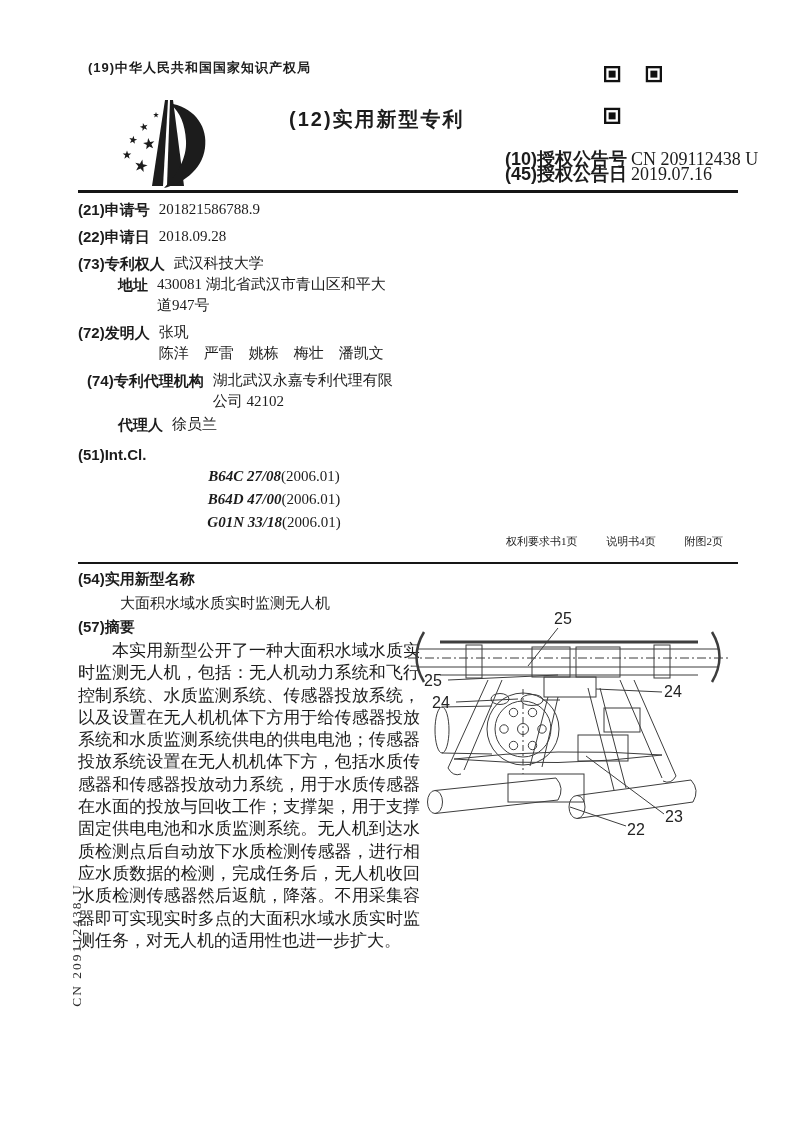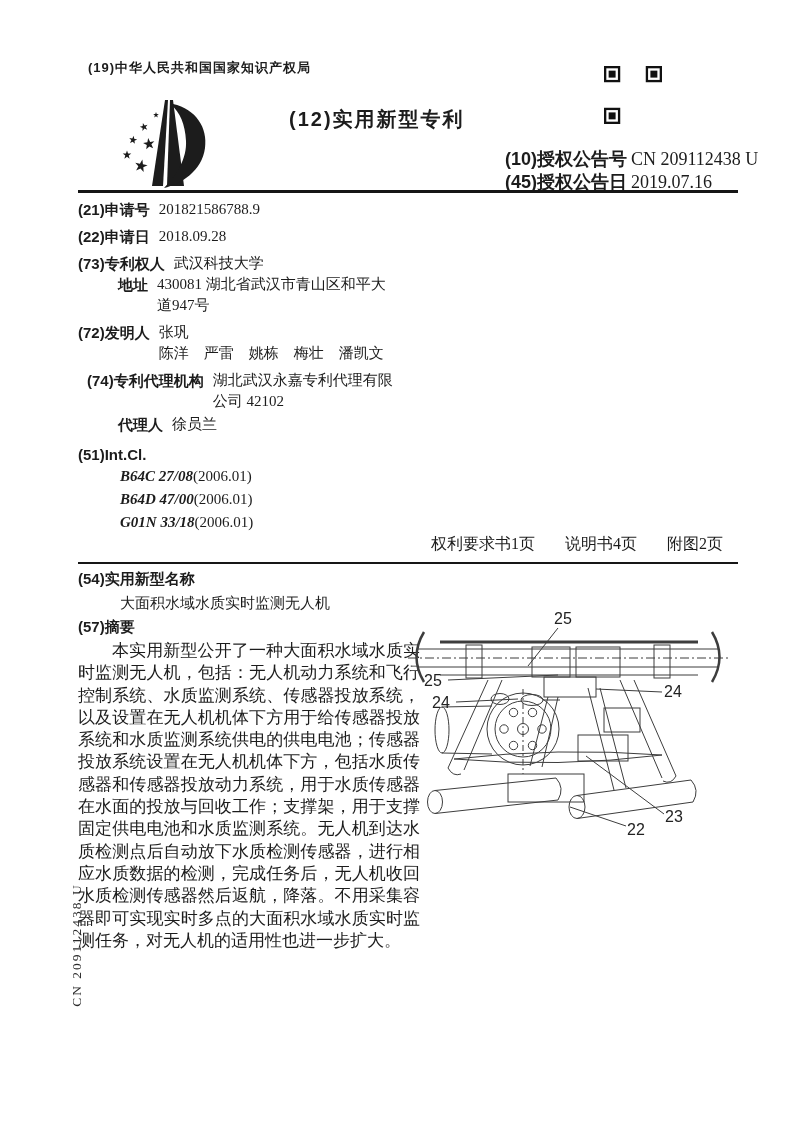--- a/index.html
+++ b/index.html
@@ -15,22 +15,22 @@
   .pub-line{left:505px;font-size:18px;white-space:nowrap;}
   .pub-line .val{font-weight:400;font-family:"Liberation Serif",serif;margin-left:4px;}
   .hr1{left:78px;top:190px;width:660px;height:3px;background:#161616;}
   .hr2{left:78px;top:562px;width:660px;height:2px;background:#161616;}
   .biblio{left:78px;top:199px;width:350px;font-size:15px;line-height:21px;}
   .frow{display:flex;margin-bottom:6px;}
   .frow .lab{white-space:nowrap;flex:0 0 auto;}
   .frow .val{margin-left:9px;}
   .sub{padding-left:40px;}
   .intcl-code{font-weight:700;font-style:italic;}
-  .intcl-line{padding-left:42px;line-height:23px;}
-  .pages-info{left:78px;top:534px;width:645px;text-align:right;font-size:16px;}
+  .intcl-line{padding-left:42px;line-height:23px;text-align:center;}
+  .pages-info{left:78px;top:534px;width:645px;text-align:right;font-size:11px;}
   .pages-info span{margin-left:26px;}
   .sec{left:78px;width:347px;font-size:15px;}
   .sec54{top:570px;}
   .sec-title{padding-left:42px;line-height:22px;margin-top:3px;}
   .sec57{top:618px;}
   .abstract{left:78px;top:640px;width:342px;font-size:17px;line-height:22.3px;
     text-align:justify;text-indent:2em;}
   .figure-box{left:408px;top:596px;width:322px;height:262px;}
   .qr-box{left:604px;top:66px;width:58px;height:58px;}
   .logo-box{left:116px;top:96px;width:104px;height:102px;}
@@ -80,21 +80,21 @@
         <rect x="1" y="19" width="5" height="5" fill="#fff"></rect>
         <rect x="2" y="20" width="3" height="3" fill="#111"></rect>
       </svg>
   </div>
 
   <div class="abs doc-type b">(12)实用新型专利</div>
 
   <div class="abs pub-line" style="top:147px;">
     <span class="b">(10)授权公告号</span><span class="val">CN 209112438 U</span>
   </div>
-  <div class="abs pub-line" style="top:170px;">
+  <div class="abs pub-line" style="top:162px;">
     <span class="b">(45)授权公告日</span><span class="val">2019.07.16</span>
   </div>
 
   <div class="abs hr1"></div>
 
   <div class="abs biblio">
 
     <div class="frow">
       <span class="lab b">(21)申请号</span>
       <span class="val">201821586788.9</span>

